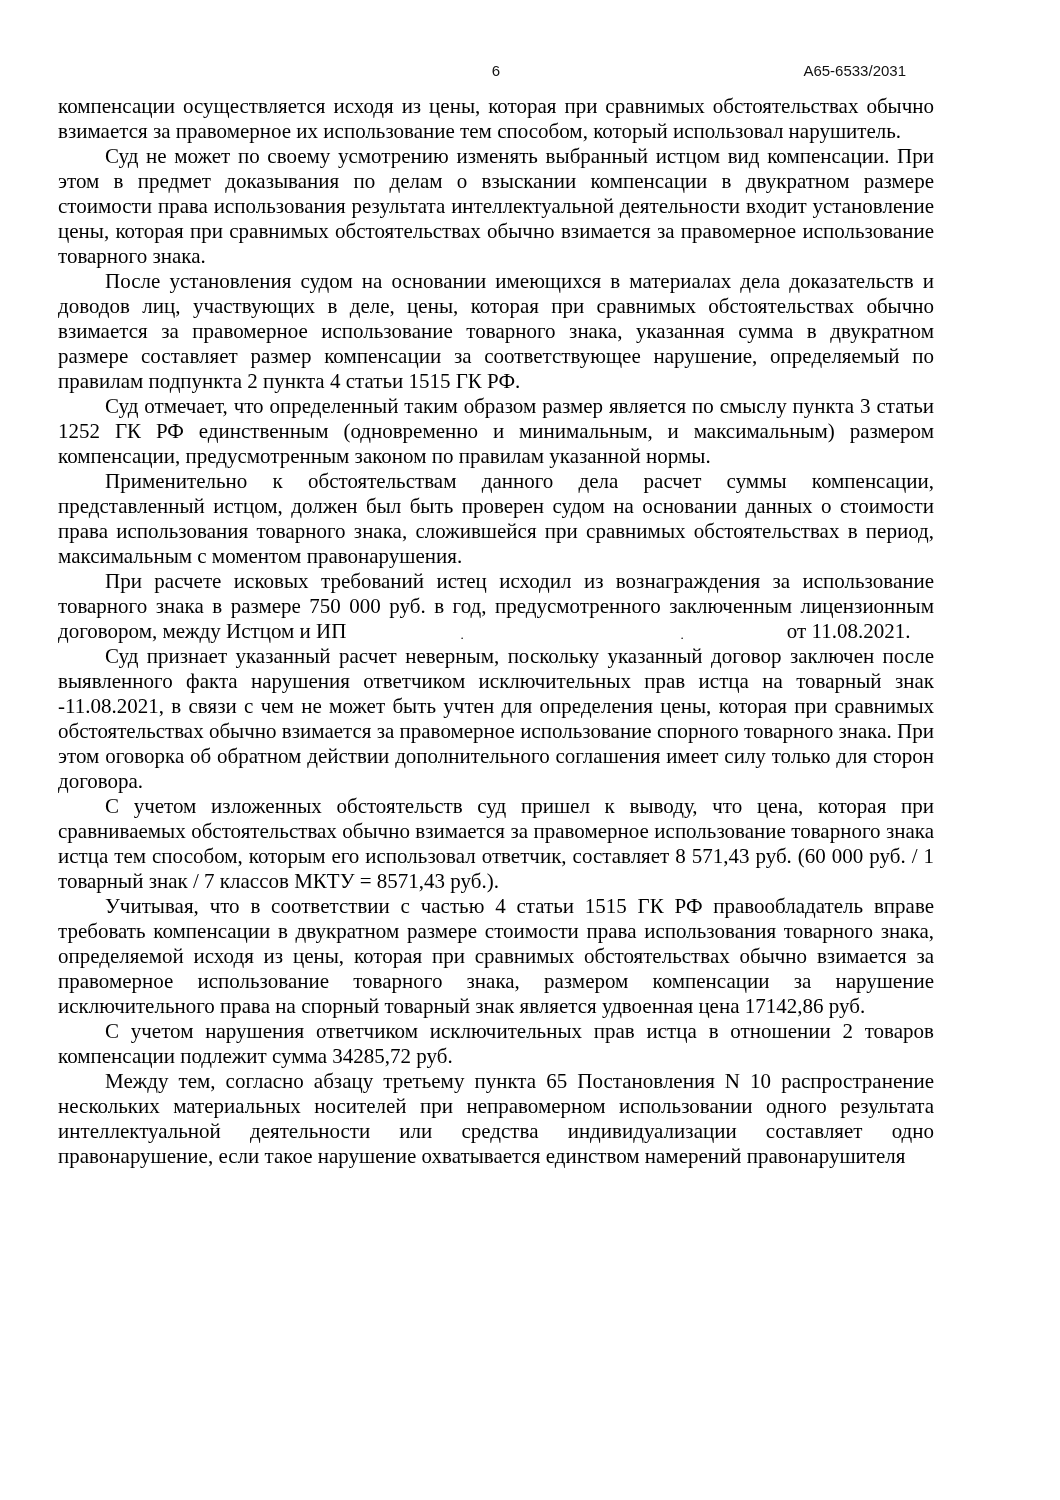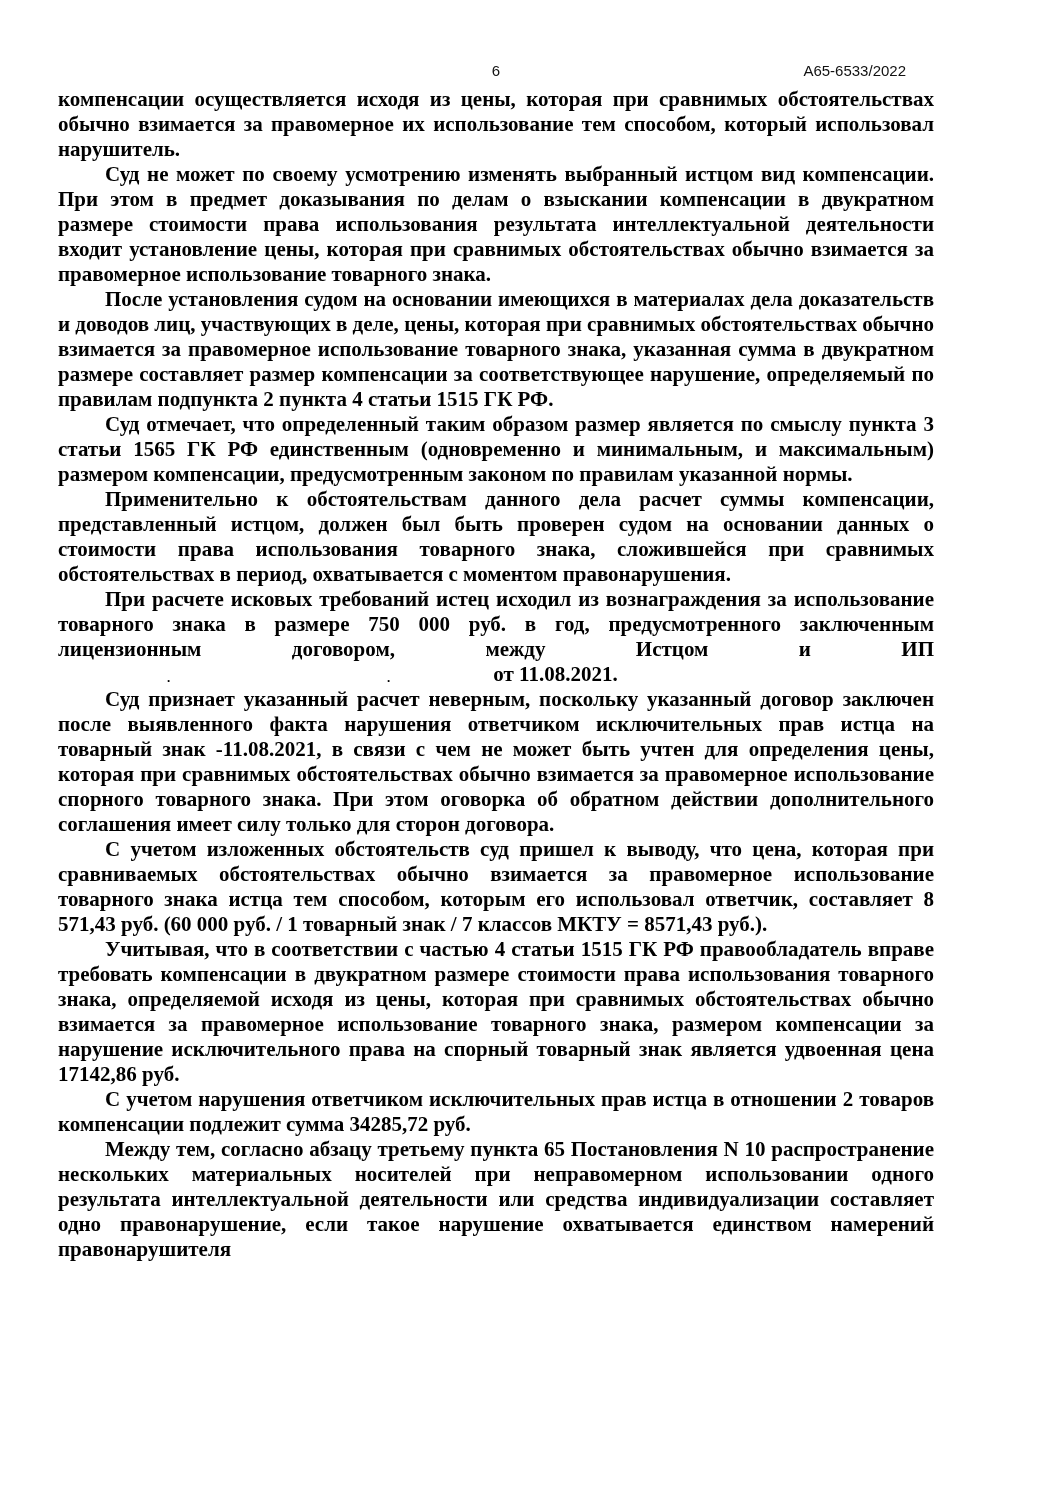--- a/index.html
+++ b/index.html
@@ -33,27 +33,26 @@
     left: 0;
     right: 0;
     text-align: center;
   }
   .case-number {
     position: absolute;
     right: 28px;
     top: 0;
   }
   .body-text {
-    margin-top: 3px;
+    margin-top: 10px;
     font-family: "Liberation Serif", serif;
     font-size: 21px;
     line-height: 25px;
     text-align: justify;
     color: #000000;
-    font-weight: bold;
   }
   .body-text p {
     margin: 0;
     padding: 0;
   }
   .body-text p.indent {
     text-indent: 47px;
   }
   .redaction-gap {
     display: inline-block;
@@ -72,28 +71,28 @@
   .redaction-dot.dot-1 { left: 62px; }
   .redaction-dot.dot-2 { left: 282px; }
 </style>
 </head>
 <body>
 
 <div class="page">
   <div class="content">
     <div class="header-row">
       <span class="page-number">6</span>
-      <span class="case-number">А65-6533/2022</span>
+      <span class="case-number">А65-6533/2031</span>
     </div>
     <div class="body-text" id="paragraphs">
         <p>компенсации осуществляется исходя из цены, которая  при  сравнимых  обстоятельствах обычно взимается за правомерное их использование тем способом, который использовал нарушитель.</p>
         <p class="indent">Суд не может по своему усмотрению изменять выбранный истцом вид компенсации. При этом в предмет доказывания по делам о взыскании компенсации в двукратном размере стоимости права использования результата интеллектуальной деятельности входит установление цены, которая при сравнимых обстоятельствах обычно взимается за правомерное использование товарного знака.</p>
         <p class="indent">После установления судом на основании имеющихся в материалах дела доказательств и доводов лиц, участвующих в деле, цены, которая при сравнимых обстоятельствах обычно взимается за правомерное использование товарного знака, указанная сумма в двукратном размере составляет размер компенсации за соответствующее нарушение, определяемый по правилам подпункта 2 пункта 4 статьи 1515 ГК РФ.</p>
-        <p class="indent">Суд отмечает, что определенный таким образом размер является по смыслу пункта 3 статьи 1565 ГК РФ единственным (одновременно и минимальным, и максимальным) размером компенсации, предусмотренным законом по правилам указанной нормы.</p>
-        <p class="indent">Применительно к обстоятельствам данного дела расчет суммы компенсации, представленный истцом, должен был быть проверен судом на основании данных о стоимости права использования товарного знака, сложившейся при сравнимых обстоятельствах в период, охватывается с моментом правонарушения.</p>
+        <p class="indent">Суд отмечает, что определенный таким образом размер является по смыслу пункта 3 статьи 1252 ГК РФ единственным (одновременно и минимальным, и максимальным) размером компенсации, предусмотренным законом по правилам указанной нормы.</p>
+        <p class="indent">Применительно к обстоятельствам данного дела расчет суммы компенсации, представленный истцом, должен был быть проверен судом на основании данных о стоимости права использования товарного знака, сложившейся при сравнимых обстоятельствах в период, максимальным с моментом правонарушения.</p>
         <p class="indent">При расчете исковых требований истец исходил из вознаграждения за использование товарного знака в размере 750 000 руб. в год, предусмотренного заключенным лицензионным договором, между Истцом и ИП <span class="redaction-gap"><span class="redaction-dot dot-1">.</span><span class="redaction-dot dot-2">.</span></span> от 11.08.2021.</p>
         <p class="indent">Суд признает указанный расчет неверным, поскольку указанный договор заключен после выявленного факта нарушения ответчиком исключительных прав истца на товарный знак -11.08.2021, в связи с чем не может быть учтен для определения цены, которая при сравнимых обстоятельствах обычно взимается за правомерное использование спорного товарного знака. При этом оговорка об обратном действии дополнительного соглашения имеет силу только для сторон договора.</p>
         <p class="indent">С учетом изложенных обстоятельств суд пришел к выводу, что цена, которая при сравниваемых обстоятельствах обычно взимается за правомерное использование товарного знака истца тем способом, которым его использовал ответчик, составляет 8 571,43 руб. (60 000 руб. / 1 товарный знак / 7 классов МКТУ = 8571,43 руб.).</p>
         <p class="indent">Учитывая, что в соответствии с частью 4 статьи 1515 ГК РФ правообладатель вправе требовать компенсации в двукратном размере стоимости права использования товарного знака, определяемой исходя из цены, которая при сравнимых обстоятельствах обычно взимается за правомерное использование товарного знака, размером компенсации за нарушение исключительного права на спорный товарный знак является удвоенная цена 17142,86 руб.</p>
         <p class="indent">С учетом нарушения ответчиком исключительных прав истца в отношении 2 товаров компенсации подлежит сумма 34285,72 руб.</p>
         <p class="indent">Между тем, согласно абзацу третьему пункта 65 Постановления N 10 распространение нескольких материальных носителей при неправомерном использовании одного результата интеллектуальной деятельности или средства индивидуализации составляет одно правонарушение, если такое нарушение охватывается единством намерений правонарушителя</p>
       </div>
   </div>
 </div>
 

